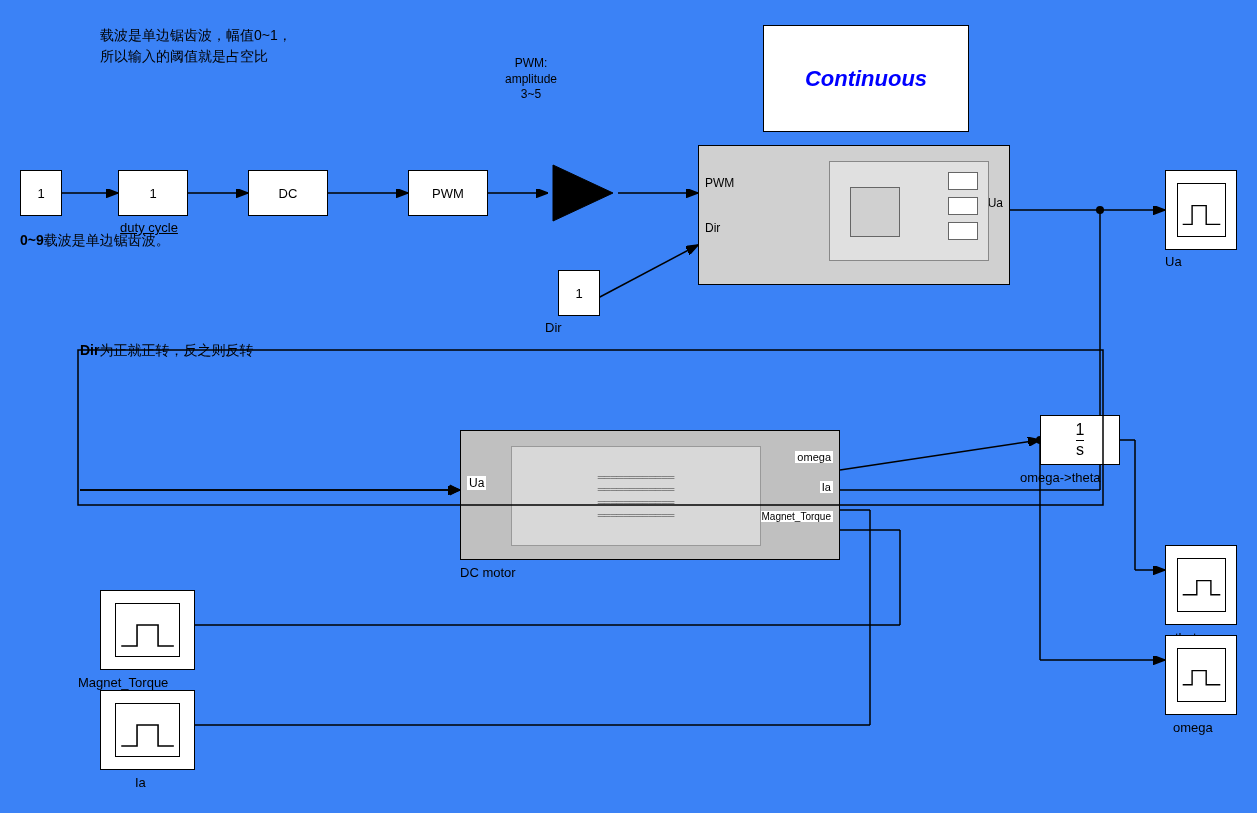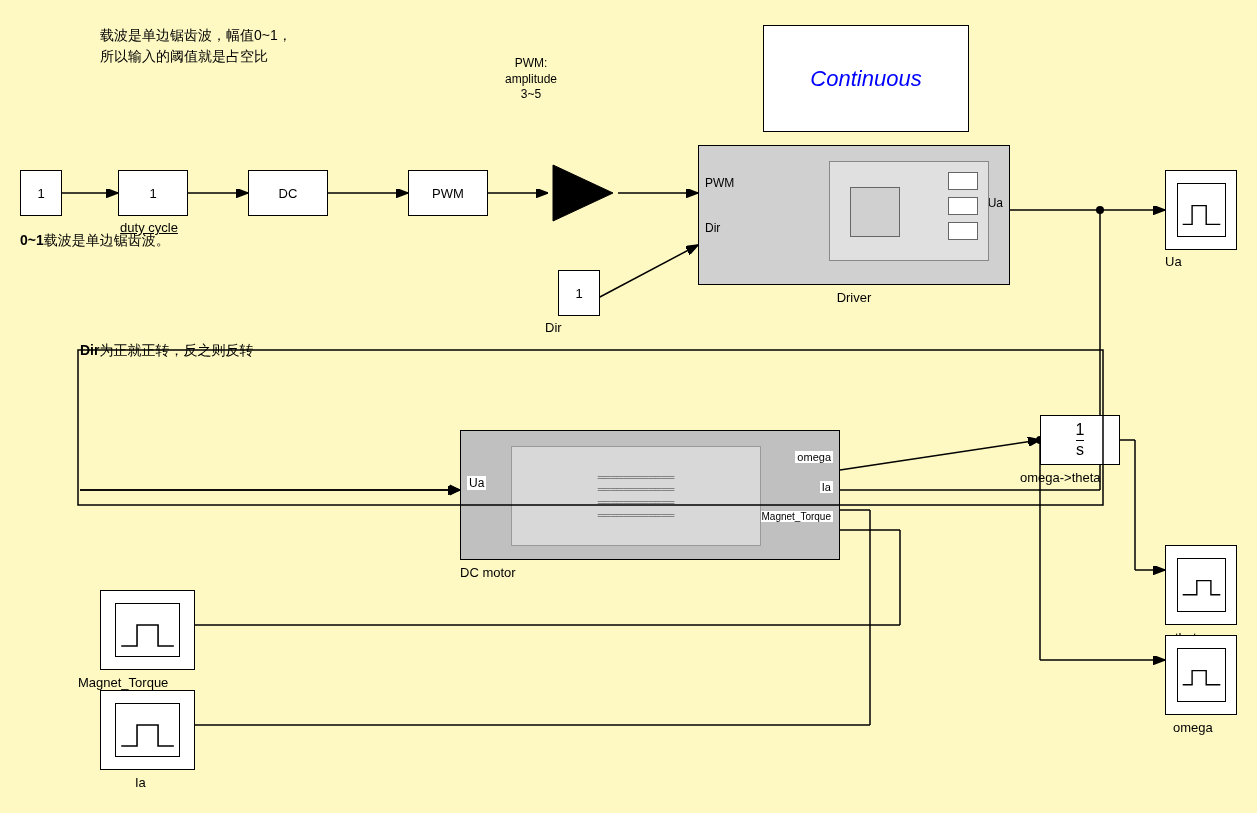--- a/index.html
+++ b/index.html
@@ -9,21 +9,21 @@
       font-size: 13px;
       width: 1257px;
       height: 813px;
       overflow: hidden;
       position: relative;
     }
     .diagram-container {
       position: relative;
       width: 1257px;
       height: 813px;
-      background: #fef9c3;
+      background: #3b82f6;
     }
     
     .annotation {
       position: absolute;
       font-size: 14px;
       color: #000;
       line-height: 1.5;
     }
     
     .block {
@@ -47,20 +47,21 @@
       background: #ffffff;
       border: 1.5px solid #000;
       display: flex;
       align-items: center;
       justify-content: center;
     }
     .continuous-text {
       color: #0000ff;
       font-size: 22px;
       font-style: italic;
+      font-weight: bold;
     }
     
     .driver-block {
       position: absolute;
       background: #d0d0d0;
       border: 1.5px solid #000;
       display: flex;
       flex-direction: column;
       align-items: flex-start;
       justify-content: center;
@@ -186,21 +187,21 @@
 
     <circle cx="1100" cy="210" r="4" fill="#000"></circle>
   </svg>
 
   <div class="annotation" style="left: 100px; top: 25px;">
     <span>载波是单边锯齿波，幅值0~1，</span><br>
     <span>所以输入的阈值就是占空比</span>
   </div>
 
   <div class="annotation" style="left: 20px; top: 230px; font-weight: normal;">
-    <span style="font-weight: bold;">0~1</span><span>载波是单边锯齿波。</span>
+    <span style="font-weight: bold;">0~9</span><span>载波是单边锯齿波。</span>
   </div>
 
   <div class="annotation" style="left: 80px; top: 340px;">
     <span style="font-weight: bold;">Dir</span><span>为正就正转，反之则反转</span>
   </div>
 
   <div class="pwm-label" style="left: 505px; top: 56px;">
     <span>PWM:</span><br>
     <span>amplitude</span><br>
     <span>3~5</span>
@@ -242,23 +243,20 @@
     <div style="position:absolute; left:6px; top:75px; font-size:12px;">Dir</div>
     <div style="position:absolute; right:6px; top:50px; font-size:12px;">Ua</div>
 
     <div style="position:absolute; right:20px; top:15px; width:160px; height:100px; background:#e0e0e0; border:1px solid #888;">
 
       <div style="position:absolute; right:10px; top:10px; width:30px; height:18px; background:white; border:1px solid #666;"></div>
       <div style="position:absolute; right:10px; top:35px; width:30px; height:18px; background:white; border:1px solid #666;"></div>
       <div style="position:absolute; right:10px; top:60px; width:30px; height:18px; background:white; border:1px solid #666;"></div>
       <div style="position:absolute; left:20px; top:25px; width:50px; height:50px; background:#d0d0d0; border:1px solid #666;"></div>
     </div>
-  </div>
-  <div class="block-label" style="left: 698px; top: 290px; width: 312px; text-align:center;">
-    <span>Driver</span>
   </div>
 
   <div class="block" style="left: 558px; top: 270px; width: 42px; height: 46px;">
     <span>1</span>
   </div>
   <div class="block-label" style="left: 545px; top: 320px;">
     <span>Dir</span>
   </div>
 
   <div class="scope-block" style="left: 1165px; top: 170px; width: 72px; height: 80px;">

